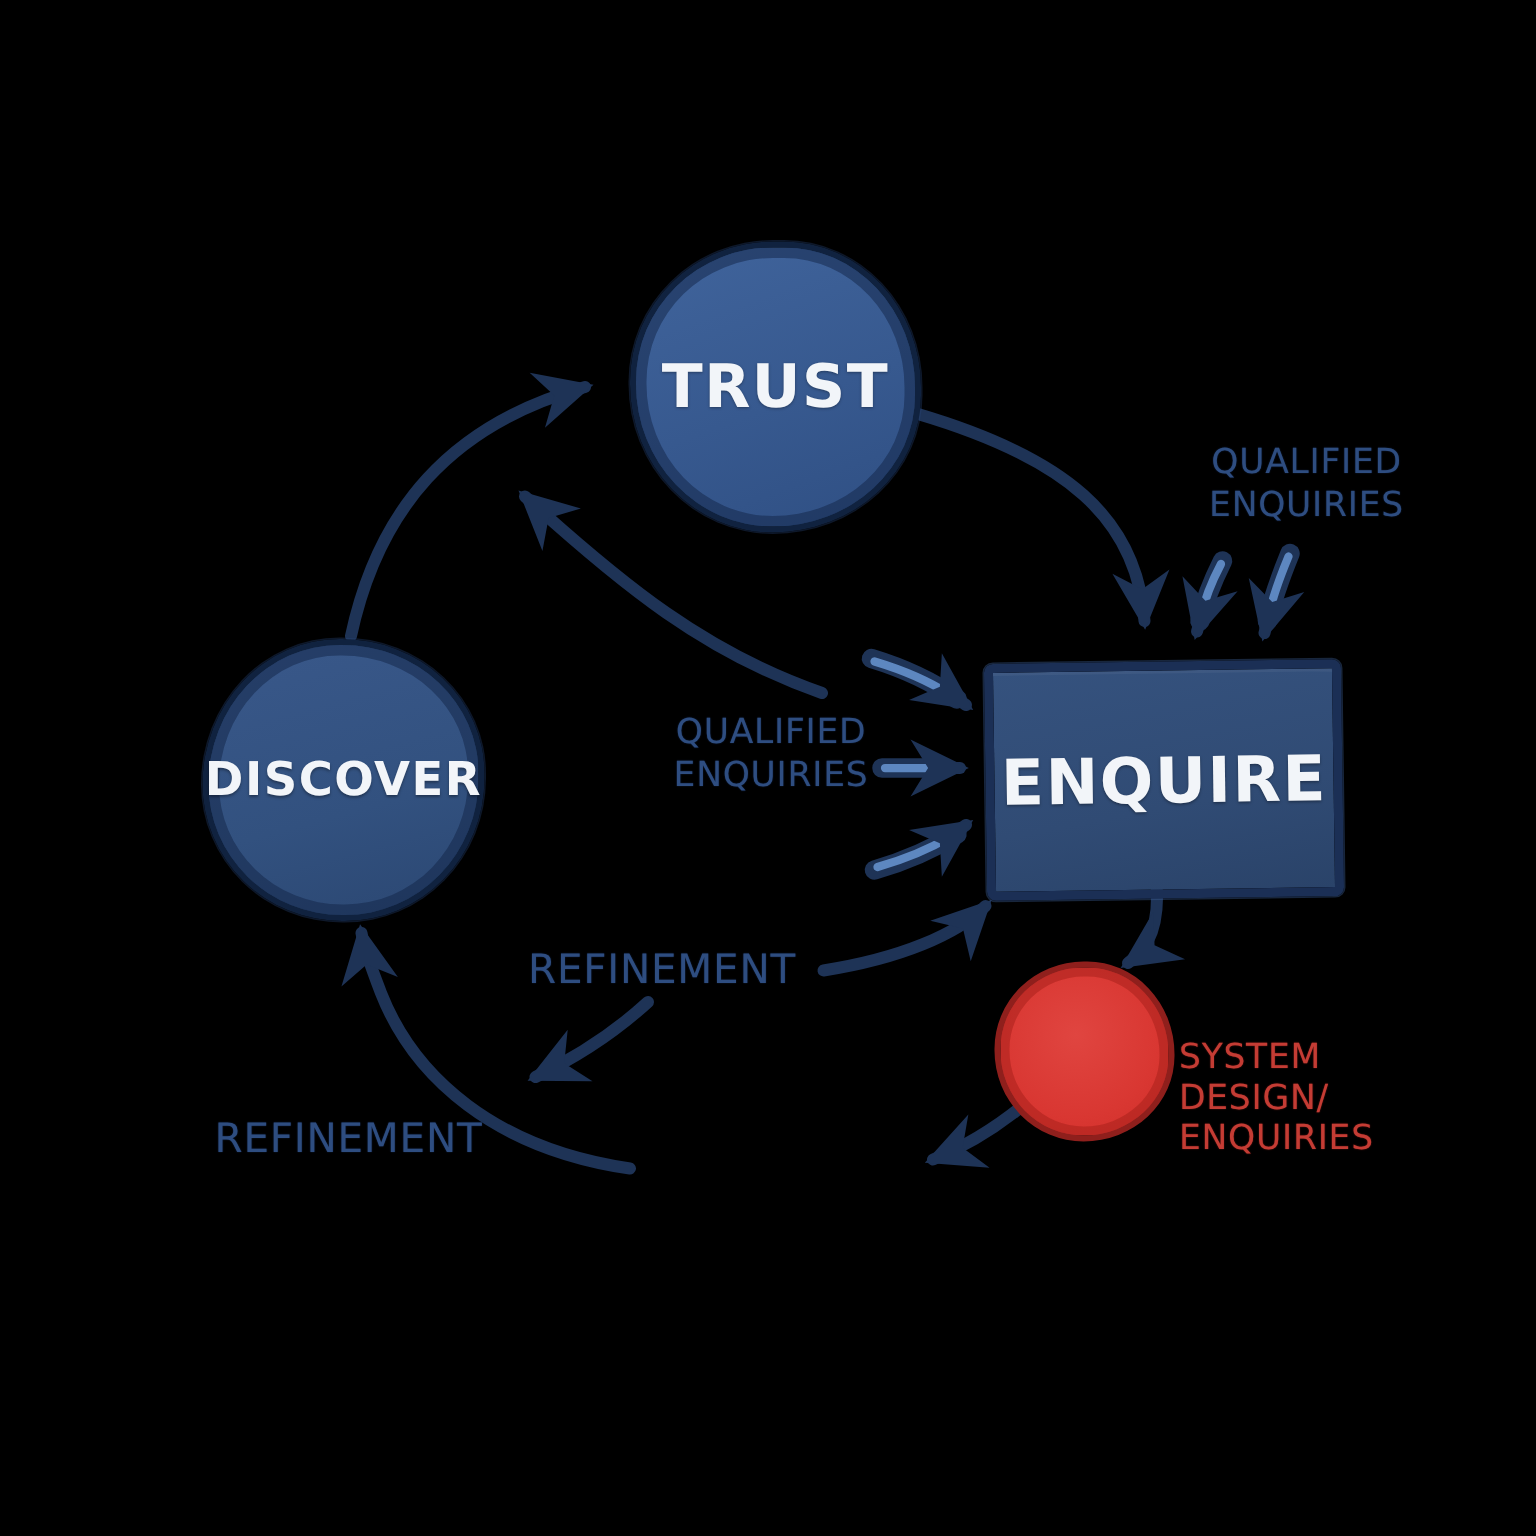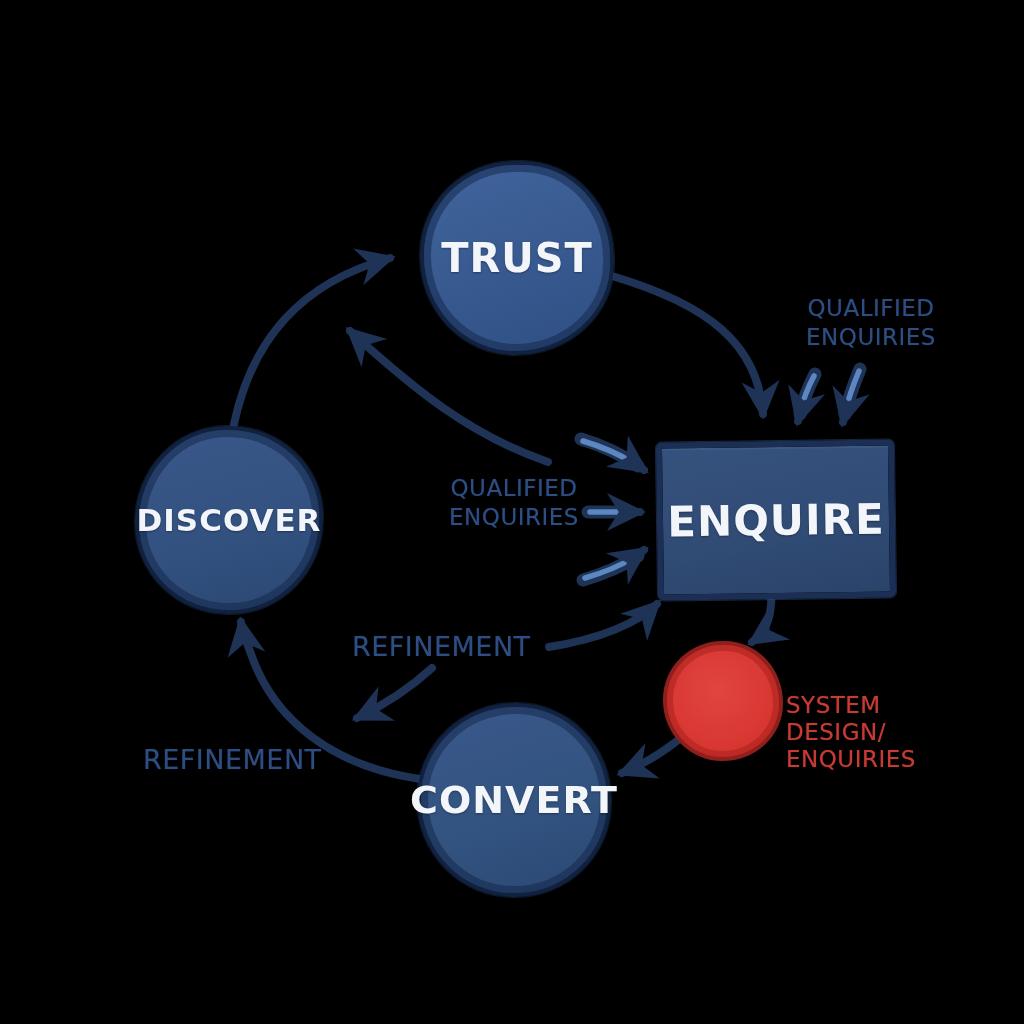--- a/index.html
+++ b/index.html
@@ -118,23 +118,20 @@
   </svg>
 
   <div class="node circle trust">
     <span>TRUST</span>
   </div>
 
   <div class="node circle discover">
     <span>DISCOVER</span>
   </div>
 
-  <div class="node circle convert">
-    <span>CONVERT</span>
-  </div>
 
   <div class="node enquire">
     <span>ENQUIRE</span>
   </div>
 
   <div class="node redcircle"></div>
 
   <div class="note qual-top">
     <div>QUALIFIED</div>
     <div>ENQUIRIES</div>

